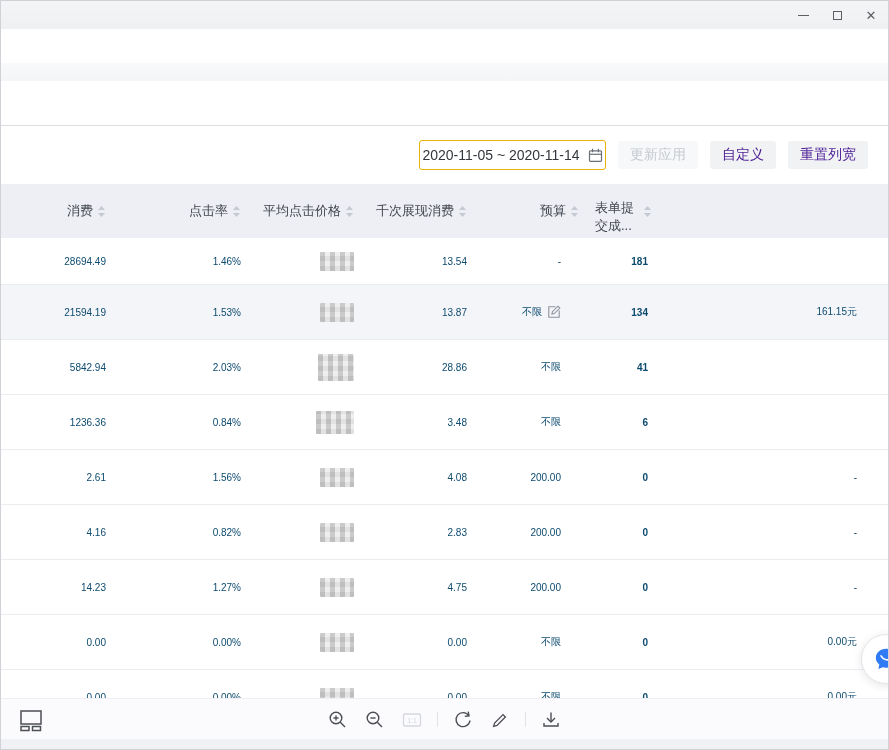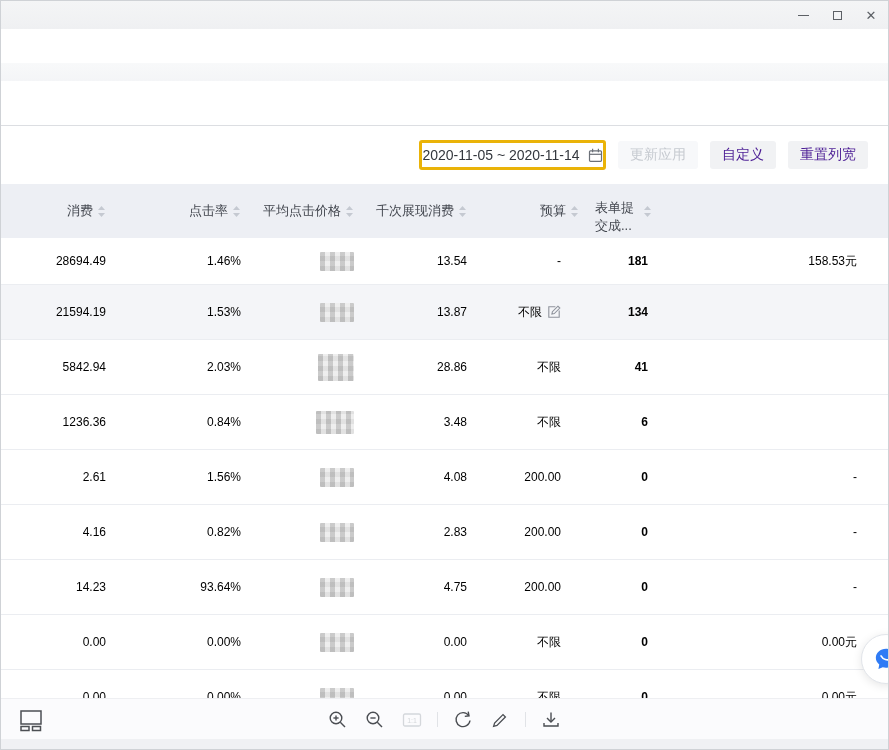--- a/index.html
+++ b/index.html
@@ -18,42 +18,42 @@
   .max-glyph { display:block; width:9px; height:9px; border:1.3px solid #5c6065; }
 
   .strip { position:absolute; left:0; right:0; top:62px; height:18px;
            background:linear-gradient(#f8f9fa,#f4f5f7); }
   .hdivider { position:absolute; left:0; right:0; top:124px; height:1px; background:#dcdee2; }
 
   
   .controls { position:absolute; left:0; right:0; top:125px; height:58px; background:#fff;
               display:flex; align-items:center; justify-content:flex-end; gap:12px;
               padding-right:20px; }
-  .datebox { width:187px; height:30px; border:3px solid #eab308; border-radius:3px;
+  .datebox { width:187px; height:30px; border:1px solid #eab308; border-radius:3px;
              display:flex; align-items:center; justify-content:center; gap:8px;
              font-size:14px; color:#33373d; background:#fff; cursor:pointer;margin-left:48px; }
   .btn { height:28px; padding:0 12px; border:none; border-radius:3px; font-size:14px;
          font-family:inherit; display:flex; align-items:center; background:#f1f2f4;
          color:#4c1d95; cursor:pointer; }
   .btn.disabled { background:#f7f8fa; color:#c6cad0; }
 
   
   .grid-row { display:grid; grid-template-columns:105px 135px 113px 113px 112px 73px 205px;
               padding-right:41px; align-items:center; }
   .thead { position:absolute; left:0; right:0; top:183px; height:54px; background:#edeff4; }
   .th { display:flex; justify-content:flex-end; align-items:center; gap:4px;
         font-size:13px; color:#42464e; cursor:pointer; }
   .th .lbl { text-align:right; }
   .th.wrap .lbl { width:44px; text-align:left; line-height:1.35;margin-top:12px; }
   .sort-ic { flex:0 0 auto; }
 
   .tbody { position:absolute; left:0; right:0; top:237px; height:460px; overflow:hidden;
            background:#fff; }
-  .tr { height:55px; border-bottom:1px solid #ebedf1; background:#fff; font-size:12px;
-        color:#000000; }
+  .tr { height:55px; border-bottom:1px solid #ebedf1; background:#fff; font-size:10px;
+        color:#0c4a6e; }
   .tr.first { height:47px; }
   .tr.hl { background:#f4f5f8; }
   .td { text-align:right; white-space:nowrap; }
   .td.budget { padding-right:18px; display:flex; justify-content:flex-end; align-items:center; gap:5px; }
   .td.forms { padding-right:4px;font-weight:bold; }
   .redact { justify-self:end; width:34px; height:19px; border-radius:1px;
             background-color:#e3e3e3;
             background-image:repeating-linear-gradient(90deg,rgba(175,175,175,.55) 0 5px,rgba(240,240,240,.55) 5px 10px),
                              repeating-linear-gradient(0deg,rgba(190,190,190,.5) 0 5px,rgba(245,245,245,.5) 5px 10px);
             filter:blur(.7px); }
@@ -163,35 +163,35 @@
       <div class="tr grid-row first">
     <div class="td">28694.49</div>
     <div class="td">1.46%</div>
     <div class="redact"></div>
     <div class="td">13.54</div>
     <div class="td budget">
       <span>-</span>
 
     </div>
     <div class="td forms">181</div>
-    <div class="td">158.53元</div>
   </div>
       <div class="tr grid-row hl">
     <div class="td">21594.19</div>
     <div class="td">1.53%</div>
     <div class="redact"></div>
     <div class="td">13.87</div>
     <div class="td budget">
       <span>不限</span>
       <svg class="edit-ic" width="14" height="14" viewBox="0 0 14 14" fill="none" stroke="#8f939c" stroke-width="1.1">
         <path d="M12.2 5.6 V 12.2 H 1.8 V 1.8 H 8.4"></path>
         <path d="M10.9 1.2 l1.9 1.9 L7.3 8.6 l-2.4 .5 .5 -2.4 z"></path>
       </svg>
     </div>
     <div class="td forms">134</div>
+    <div class="td">161.15元</div>
   </div>
       <div class="tr grid-row">
     <div class="td">5842.94</div>
     <div class="td">2.03%</div>
     <div class="redact"></div>
     <div class="td">28.86</div>
     <div class="td budget">
       <span>不限</span>
 
     </div>
@@ -227,21 +227,21 @@
     <div class="td">2.83</div>
     <div class="td budget">
       <span>200.00</span>
 
     </div>
     <div class="td forms">0</div>
     <div class="td">-</div>
   </div>
       <div class="tr grid-row">
     <div class="td">14.23</div>
-    <div class="td">93.64%</div>
+    <div class="td">1.27%</div>
     <div class="redact"></div>
     <div class="td">4.75</div>
     <div class="td budget">
       <span>200.00</span>
 
     </div>
     <div class="td forms">0</div>
     <div class="td">-</div>
   </div>
       <div class="tr grid-row">

